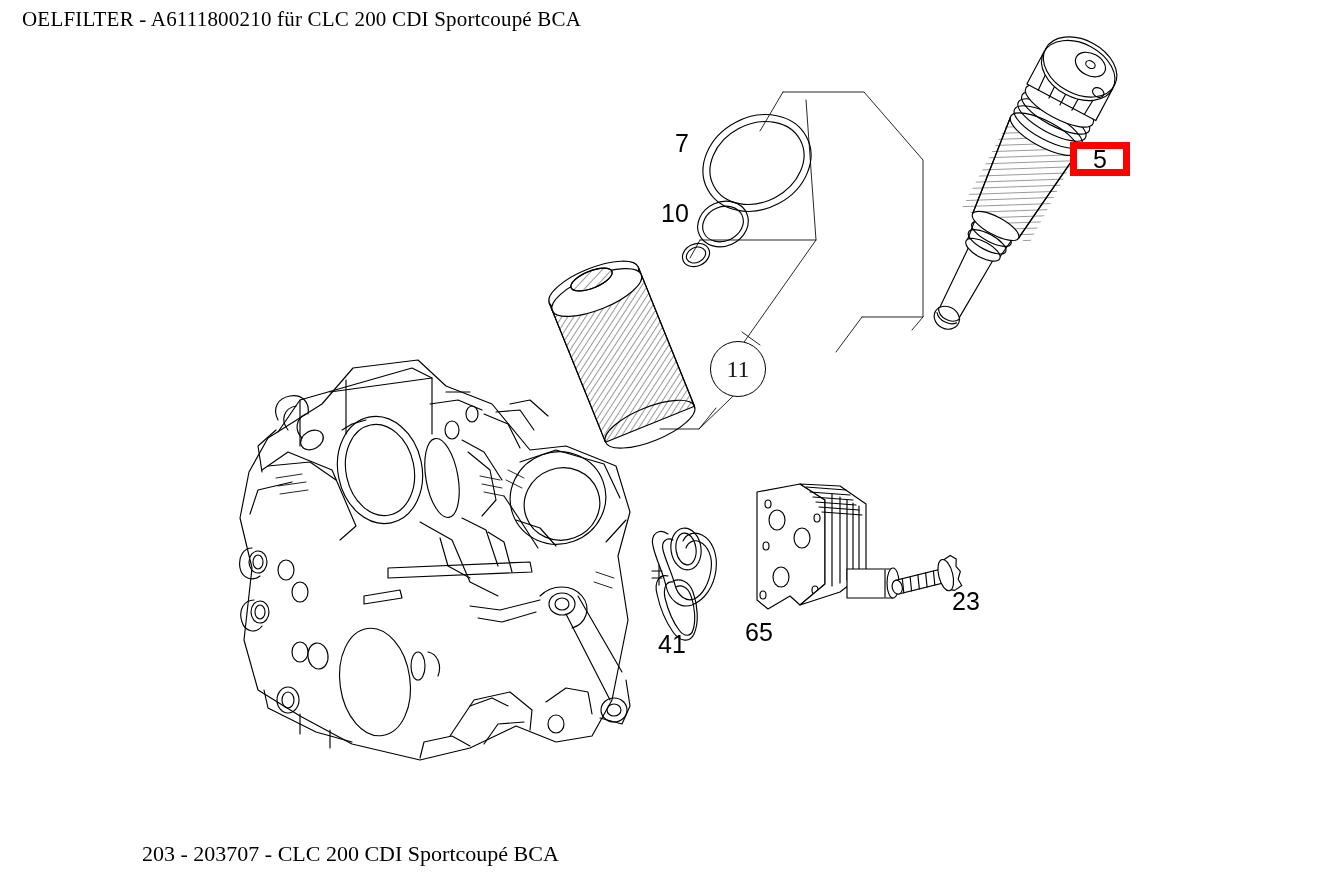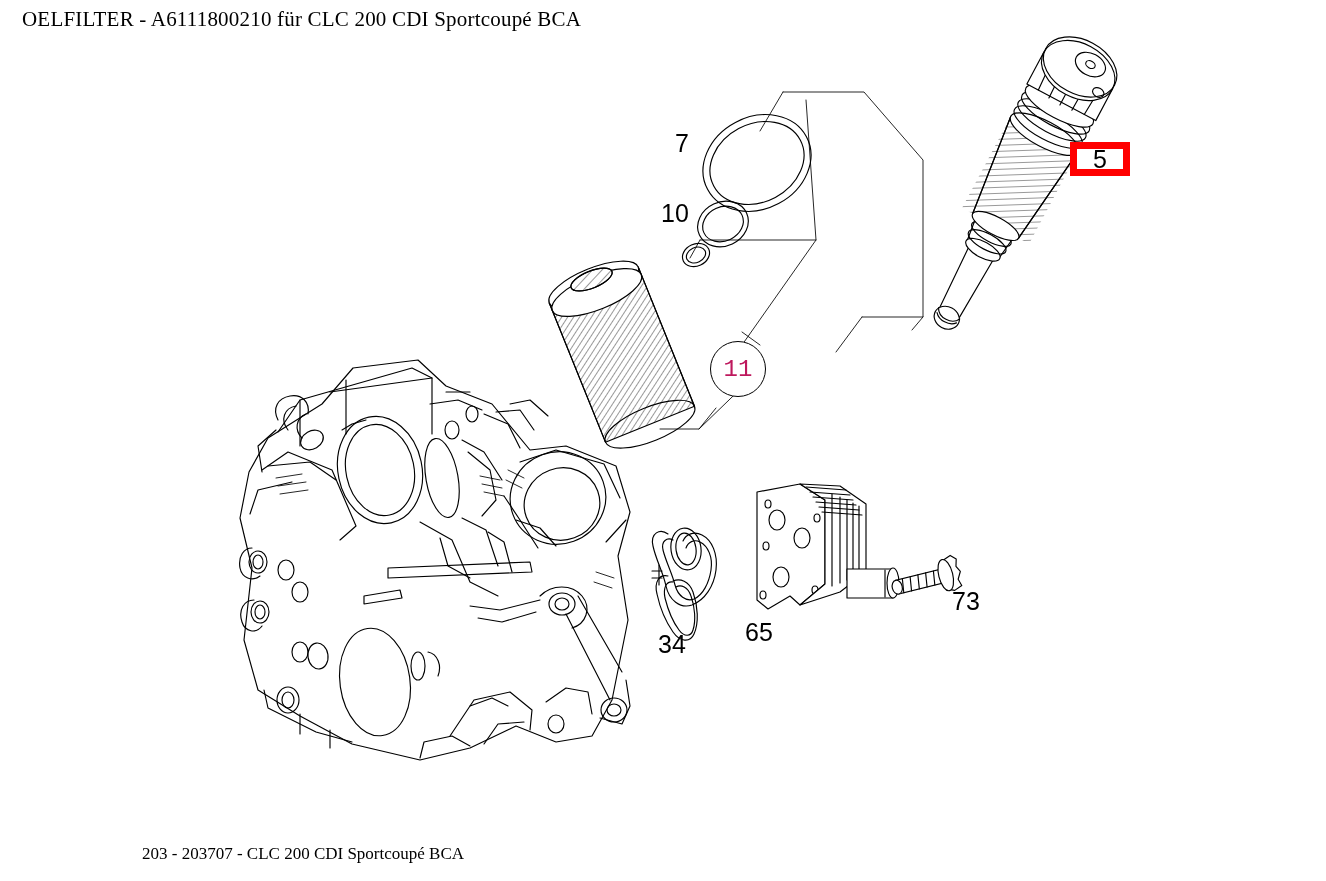--- a/index.html
+++ b/index.html
@@ -31,21 +31,21 @@
     line-height: 26px;
     letter-spacing: 0.2px;
     color: #000;
     white-space: nowrap;
   }
   .doc-footer {
     position: absolute;
     left: 142px;
     top: 843px;
     font-family: "Liberation Serif", serif;
-    font-size: 17px;
+    font-size: 22px;
     line-height: 22px;
     color: #000;
     white-space: nowrap;
   }
   #diagram {
     position: absolute;
     left: 0;
     top: 0;
     width: 1326px;
     height: 881px;
@@ -62,23 +62,23 @@
     position: absolute;
     width: 56px;
     height: 56px;
     border: 1.2px solid #000;
     border-radius: 50%;
     background: #ffffff;
     box-sizing: border-box;
     display: flex;
     align-items: center;
     justify-content: center;
-    font-family: Liberation Mono, monospace;
+    font-family: Liberation Serif, serif;
     font-size: 24px;
-    color: #be185d;
+    color: #0f172a;
   }
   .callout-highlight {
     position: absolute;
     background: #ffffff;
     border: 7px solid #ff0000;
     box-sizing: border-box;
     display: flex;
     align-items: center;
     justify-content: center;
     font-family: "Liberation Sans", sans-serif;
@@ -357,21 +357,21 @@
   </svg>
 
   <div class="callout-label" style="left:675px; top:131px;">7</div>
 
   <div class="callout-label" style="left:661px; top:201px;text-align:center;">10</div>
 
   <div class="callout-circle" style="left:710px; top:341px;">11</div>
 
   <div class="callout-highlight" style="left:1070px; top:142px; width:60px; height:34px;">5</div>
 
-  <div class="callout-label" style="left:658px; top:632px;">34</div>
+  <div class="callout-label" style="left:658px; top:632px;">41</div>
 
   <div class="callout-label" style="left:745px; top:620px;">65</div>
 
-  <div class="callout-label" style="left:952px; top:589px;">73</div>
+  <div class="callout-label" style="left:952px; top:589px;">23</div>
 
   <div class="doc-footer">203 - 203707 - CLC 200 CDI Sportcoupé BCA</div>
 
 </div>
 
 </body></html>

